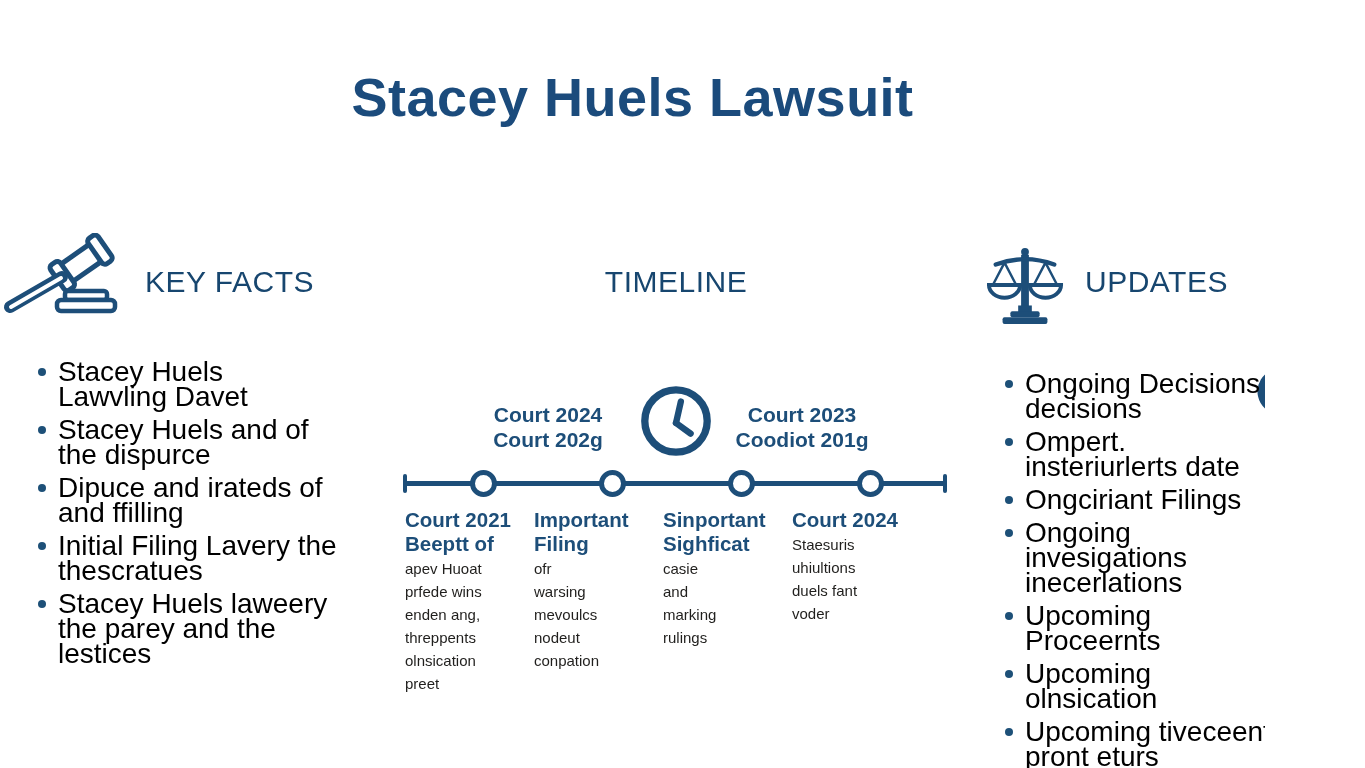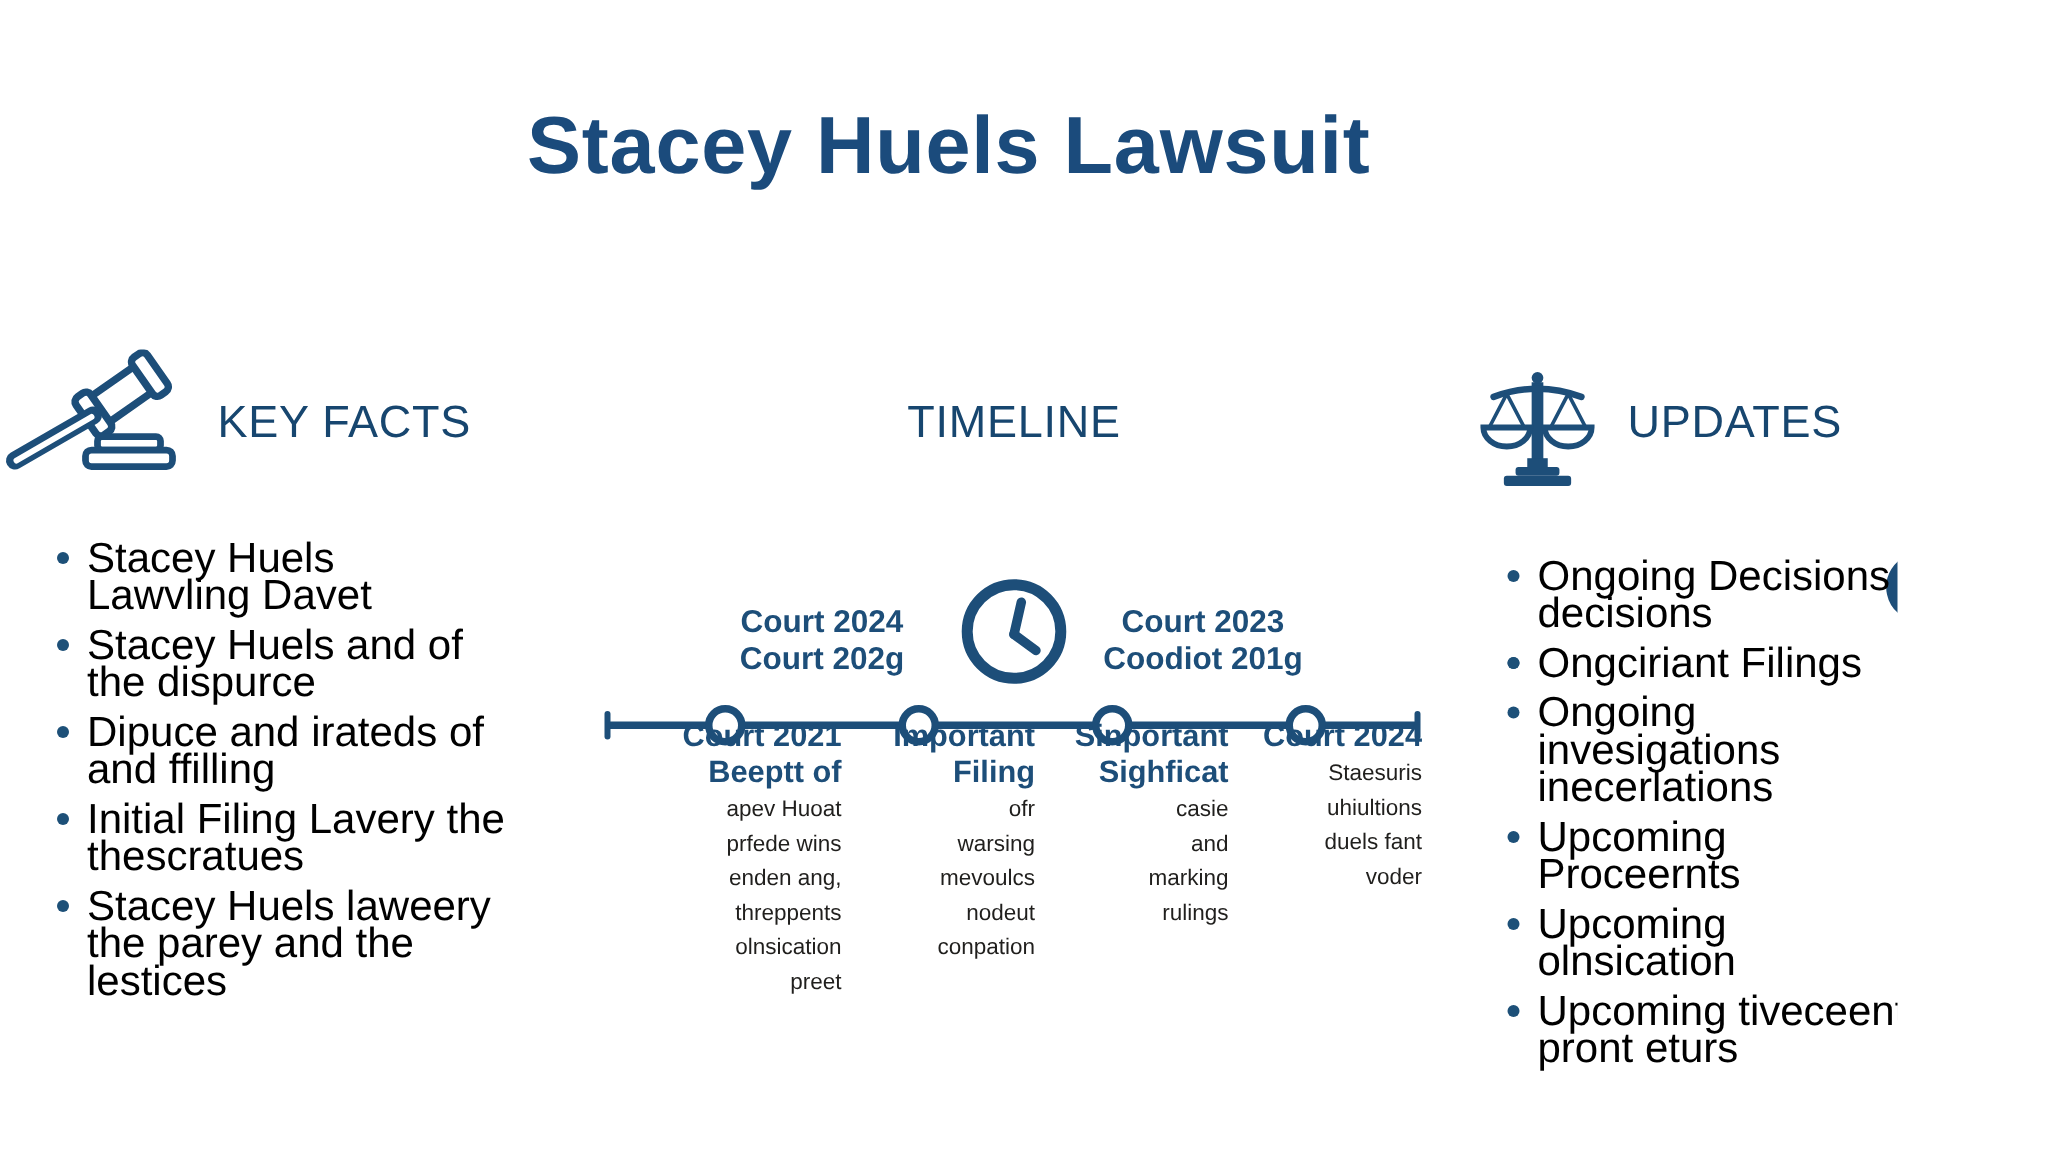--- a/index.html
+++ b/index.html
@@ -43,21 +43,21 @@
     position:absolute;top:470px;width:27px;height:27px;border-radius:50%;
     background:#ffffff;border:5px solid #1d4e79;box-sizing:border-box;
   }
   .tl-above{
     position:absolute;top:402px;width:200px;text-align:center;
     font-size:21px;font-weight:700;color:#1d4e79;line-height:25px;white-space:pre-line;
   }
   .tl-above-left{left:448px;}
   .tl-above-right{left:702px;}
 
-  .tl-event{position:absolute;top:479px;width:156px;text-align:right;}
+  .tl-event{position:absolute;top:508px;width:156px;text-align:left;}
   .ev-title,.ev-sub{font-size:20.5px;font-weight:700;color:#1d4e79;line-height:24px;}
   .ev-lines{font-size:15px;line-height:23px;color:#201f1d;white-space:pre-line;margin-top:1px;}
   .tl-event:nth-of-type(4) .ev-lines{font-size:17.5px;line-height:22px;}
 </style>
 </head>
 <body>
 
 <div class="canvas">
 
   <div class="main-title">Stacey Huels Lawsuit</div>
@@ -167,21 +167,21 @@
 
   <span class="icon-abs refresh">
     <svg width="56" height="60" viewBox="0 0 60 62">
       <path d="M40 15 A20 20 0 1 0 46.4 44.5" fill="none" stroke="#1d4e79" stroke-width="9" stroke-linecap="round"></path>
       <polygon points="36,1 58,14 38,28" fill="#1d4e79"></polygon>
     </svg>
   </span>
 
   <ul class="fact-list updates-list">
     <li><span class="dot"></span><span>Ongoing Decisions decisions</span></li>
-    <li><span class="dot"></span></li>
+    <li><span class="dot"></span><span>Ompert. insteriurlerts date</span></li>
     <li><span class="dot"></span><span>Ongciriant Filings</span></li>
     <li><span class="dot"></span><span>Ongoing invesigations inecerlations</span></li>
     <li><span class="dot"></span><span>Upcoming Proceernts</span></li>
     <li><span class="dot"></span><span>Upcoming olnsication</span></li>
     <li><span class="dot"></span><span>Upcoming tiveceent pront eturs</span></li>
   </ul>
 
 </div>
 
 </body></html>

